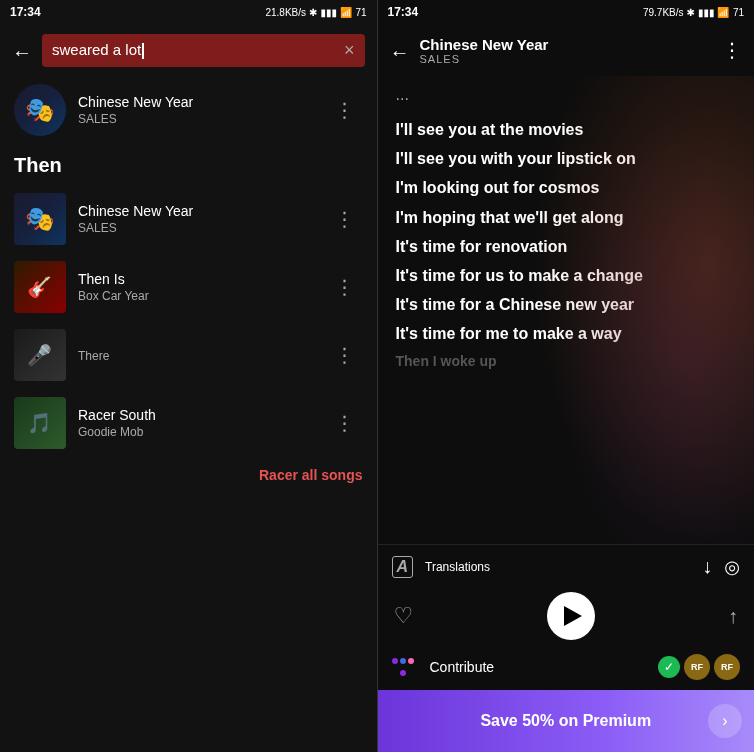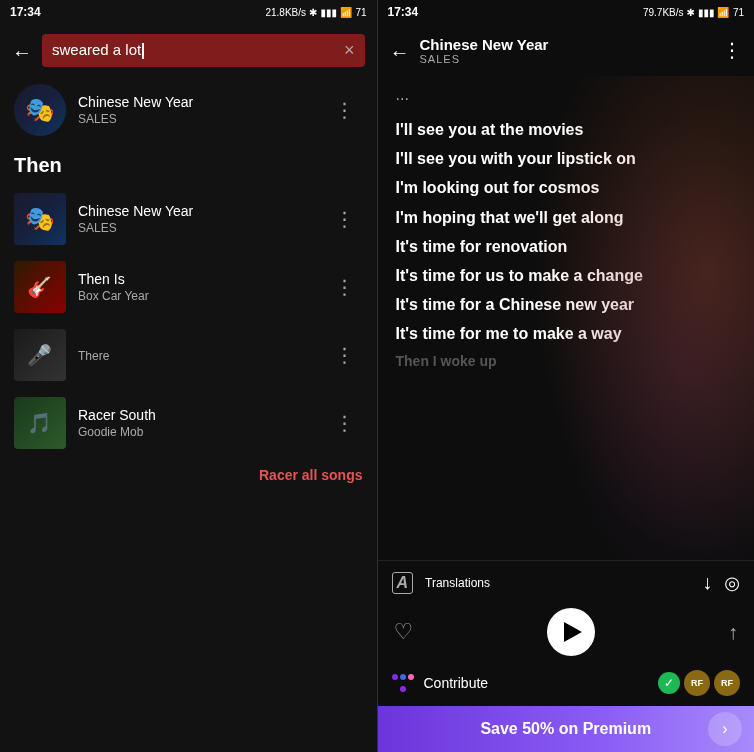--- a/index.html
+++ b/index.html
@@ -331,21 +331,21 @@
     .share-icon {
       color: #aaa;
       font-size: 22px;
       cursor: pointer;
     }
 
     .contribute-bar {
       display: flex;
       align-items: center;
       padding: 8px 14px;
-      gap: 10px;
+      gap: 16px;
       height: 46px;
     }
     .contribute-dots {
       width: 22px;
       height: 22px;
       display: flex;
       flex-wrap: wrap;
       gap: 2px;
       align-items: center;
       justify-content: center;
@@ -388,21 +388,21 @@
       justify-content: center;
     }
     .badge-group {
       display: flex;
       gap: 4px;
       align-items: center;
     }
 
     .premium-bar {
       background: linear-gradient(90deg, #6b35d9 0%, #8b5cf6 60%, #a78bfa 100%);
-      height: 46px;
+      height: 62px;
       display: flex;
       align-items: center;
       justify-content: center;
       cursor: pointer;
       position: relative;
     }
     .premium-text {
       color: #fff;
       font-size: 16px;
       font-weight: 700;

